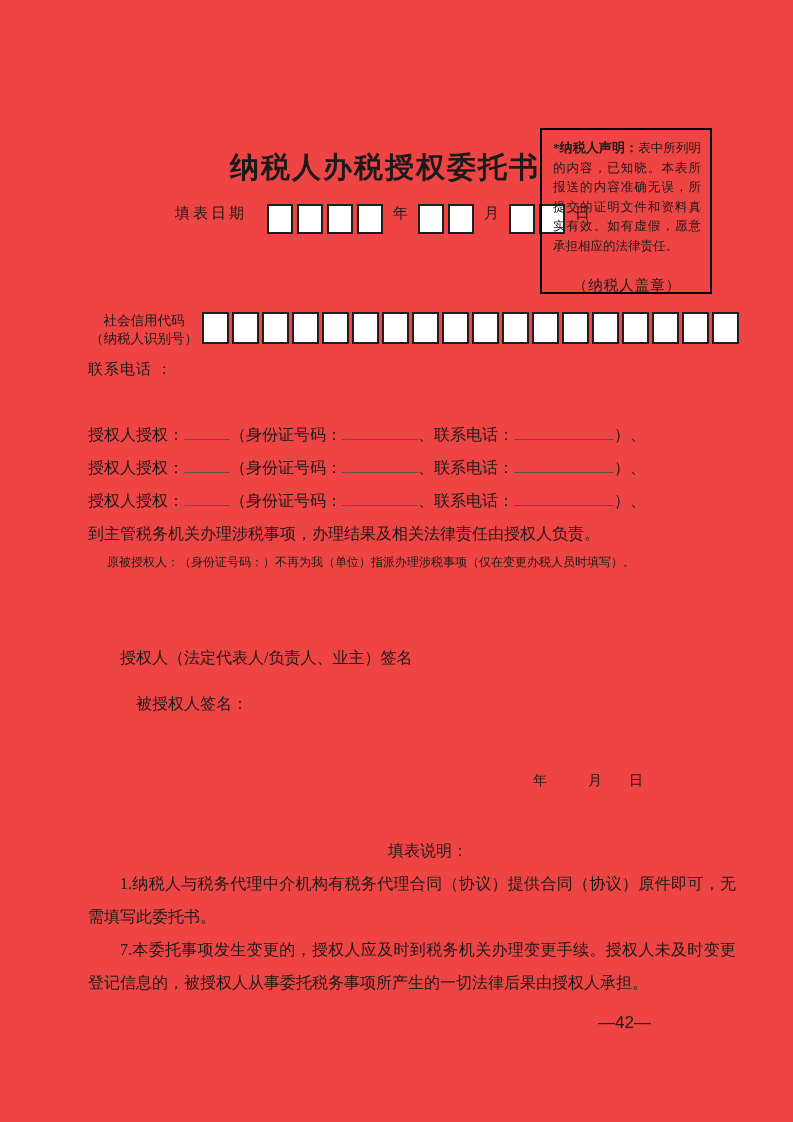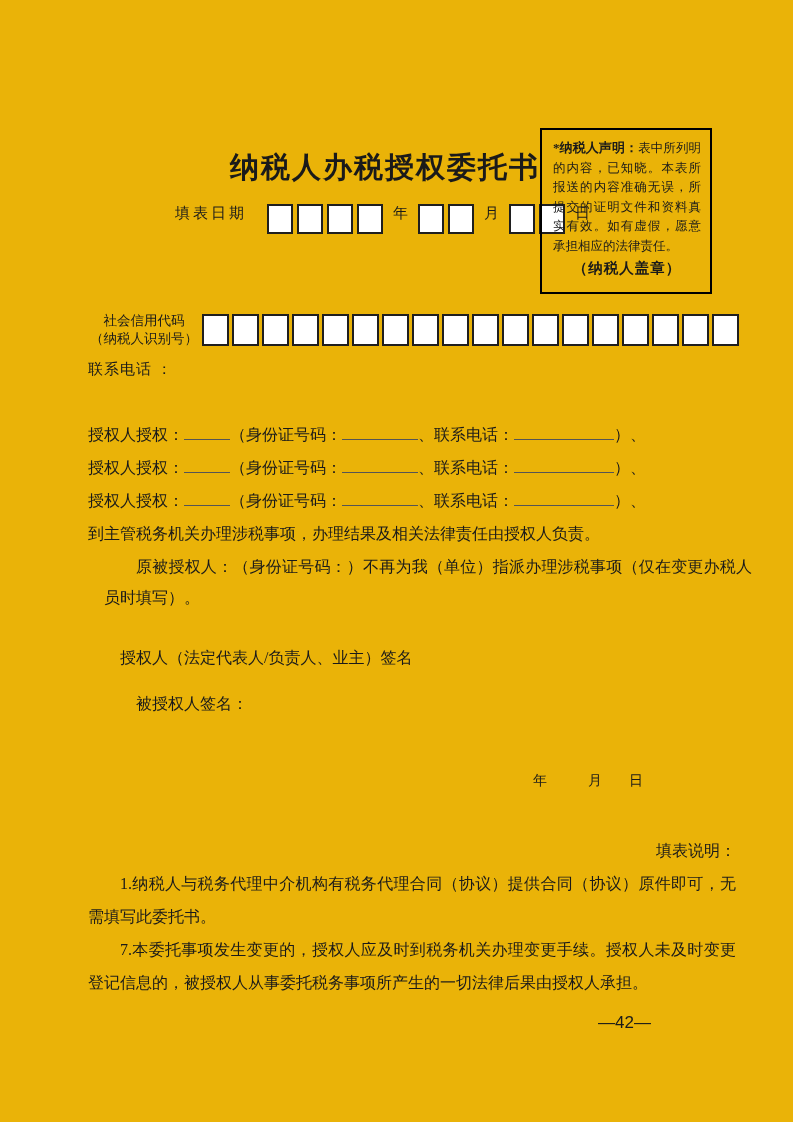--- a/index.html
+++ b/index.html
@@ -1,19 +1,19 @@
 <!DOCTYPE html>
 <html><head>
 <meta charset="utf-8">
 <style>
   html,body{margin:0;padding:0;background:#ffffff;}
   .page{
     position:relative;
     width:793px;height:1122px;
-    background:#eab308;
+    background:#ef4444;
     font-family:"Liberation Serif","DejaVu Serif",serif;
     color:#1a1a1a;
     overflow:hidden;
   }
   
   .title{
     position:absolute;left:88px;top:148px;width:594px;
     margin:0;text-align:center;
     font-size:29px;font-weight:bold;letter-spacing:2px;
   }
@@ -33,24 +33,24 @@
     width:172px;height:166px;box-sizing:border-box;
     border:2px solid #000;
     padding:8px 9px 4px 11px;
   }
   .decl-text{
     margin:0;font-size:12.5px;line-height:19.5px;
     text-align:justify;text-justify:inter-ideograph;
   }
   .decl-text b{font-size:13px;}
   .stamp{
-    margin:3px 0 0 0;text-align:center;font-size:14.5px;letter-spacing:1px;font-weight:bold;
+    margin:20px 0 0 0;text-align:center;font-size:14.5px;letter-spacing:1px;
   }
   
-  .credit-row{position:absolute;left:88px;top:312px;display:flex;align-items:center;}
+  .credit-row{position:absolute;left:88px;top:312px;display:flex;}
   .credit-label{
     width:112px;text-align:center;font-size:13.5px;line-height:18px;
     display:inline-block;flex:none;
   }
   .credit-label span{display:block;}
   .code-boxes{gap:3px;margin-left:2px;}
   .code-boxes .fillbox{width:23px;height:28px;}
   
   .name-label{position:absolute;left:88px;top:360px;font-size:15px;letter-spacing:1px;}
   
@@ -58,37 +58,37 @@
     position:absolute;left:88px;top:418px;width:645px;
     font-size:16px;line-height:33px;
   }
   .auth-block p{margin:0;}
   .blank{display:inline-block;border-bottom:1px solid #555;height:15px;vertical-align:baseline;}
   .blank.w1{width:46px;}
   .blank.w2{width:76px;}
   .blank.w3{width:100px;}
   
   .former{
-    position:absolute;left:104px;top:551px;width:648px;
-    margin:0;font-size:16px;line-height:31px;
+    position:absolute;left:83px;top:551px;width:648px;
+    margin:0;font-size:12px;line-height:23px;
     text-indent:2em;text-align:justify;text-justify:inter-ideograph;
   }
   
   .sig-authorizer{position:absolute;left:120px;top:648px;margin:0;font-size:16px;}
   .sig-authorized{position:absolute;left:120px;top:678px;margin:16px;font-size:16px;}
   .sig-date{position:absolute;left:533px;top:772px;font-size:14px;}
   .sig-date .y{margin-right:41px;}
   .sig-date .m{margin-right:27px;}
   
   .instructions{
     position:absolute;left:88px;top:834px;width:648px;
     font-size:16px;line-height:33px;
   }
   .instructions p{margin:0;text-indent:2em;text-align:justify;text-justify:inter-ideograph;}
-  .instructions .instr-head{text-align:right;}
+  .instructions .instr-head{text-align:center;}
   
   .page-number{
     position:absolute;left:598px;top:1013px;
     font-size:17px;
     font-family:"Liberation Sans","DejaVu Sans",sans-serif;
   }
 </style>
 </head>
 <body>
 

